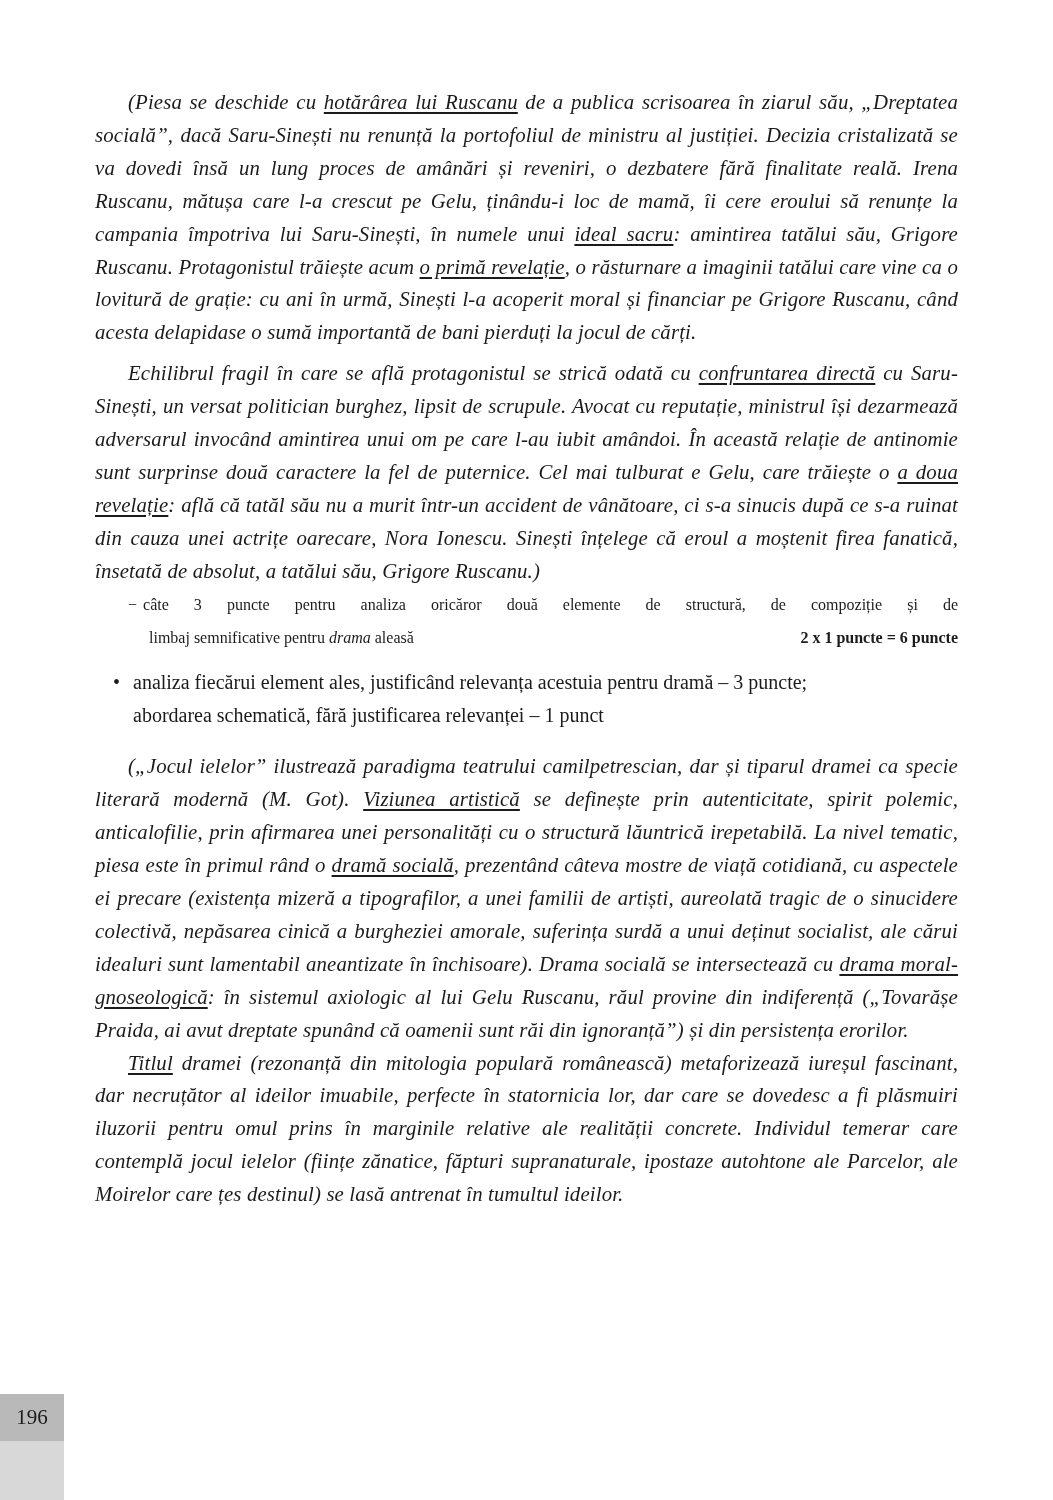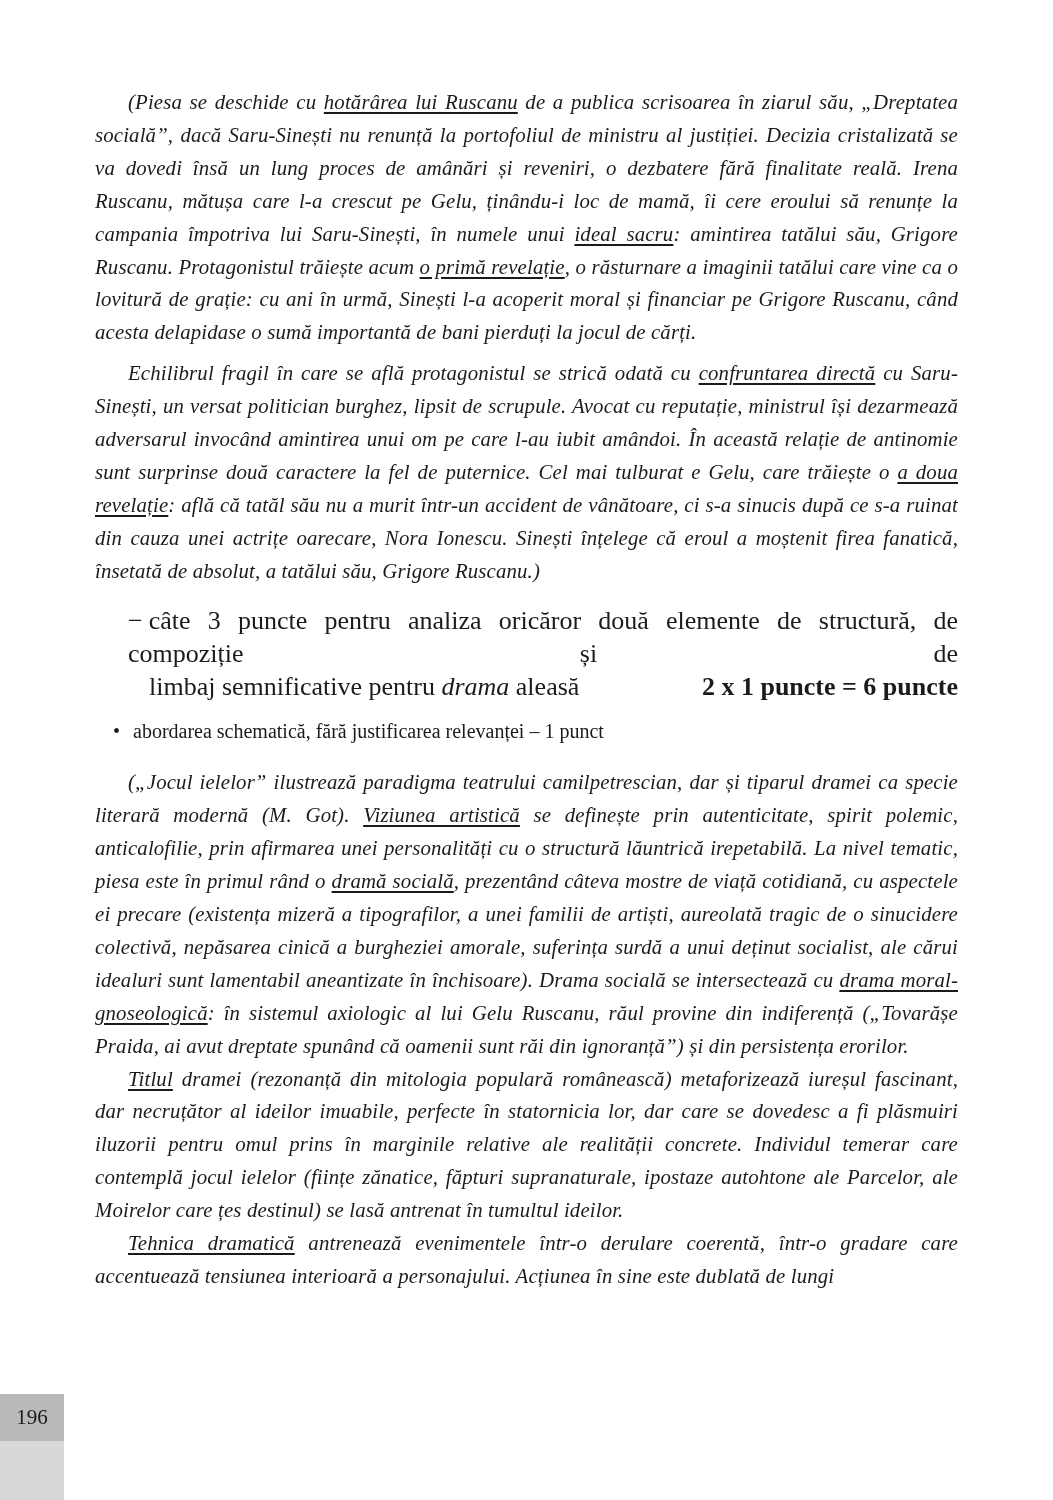--- a/index.html
+++ b/index.html
@@ -34,23 +34,23 @@
     text-indent: 33px;
   }
   .para .u { text-decoration: underline; text-underline-offset: 3px; }
   .gap-small { margin-top: 8px; }
 
   .u { text-decoration: underline; text-underline-offset: 3px; }
   .i { font-style: italic; }
 
   
   .scoring-dash {
-    margin-top: 16px;
+    margin-top: 0;
     font-style: normal;
-    font-size: 26px;
+    font-size: 16px;
     line-height: 33.2px;
   }
   .scoring-dash .l1 {
     padding-left: 33px;
     text-align: justify;
     text-align-last: justify;
   }
   .scoring-dash .marker { margin-right: 6px; }
   .scoring-dash .l2 {
     padding-left: 54px;
@@ -119,27 +119,27 @@
     <div class="scoring-dash">
       <div class="l1"><span class="marker">−</span><span><span>câte 3 puncte pentru analiza oricăror două elemente de structură, de compoziție și de</span></span></div>
       <div class="l2">
         <span><span>limbaj semnificative pentru </span><span class="i">drama</span><span> aleasă</span></span>
         <span class="score">2 x 1 puncte = 6 puncte</span>
       </div>
     </div>
 
     <div class="scoring-bullet">
       <span class="marker">•</span>
+      <div>analiza fiecărui element ales, justificând relevanța acestuia pentru dramă – 3 puncte;</div>
       <div>abordarea schematică, fără justificarea relevanței – 1 punct</div>
     </div>
 
     <div class="para-group">
       <p class="para"><span>(„Jocul ielelor” ilustrează paradigma teatrului camilpetrescian, dar și tiparul dramei ca specie literară modernă (M. Got). </span><span class="u">Viziunea artistică</span><span> se definește prin autenticitate, spirit polemic, anticalofilie, prin afirmarea unei personalități cu o structură lăuntrică irepetabilă. La nivel tematic, piesa este în primul rând o </span><span class="u">dramă socială</span><span>, prezentând câteva mostre de viață cotidiană, cu aspectele ei precare (existența mizeră a tipografilor, a unei familii de artiști, aureolată tragic de o sinucidere colectivă, nepăsarea cinică a burgheziei amorale, suferința surdă a unui deținut socialist, ale cărui idealuri sunt lamentabil aneantizate în închisoare). Drama socială se intersectează cu </span><span class="u">drama moral-gnoseologică</span><span>: în sistemul axiologic al lui Gelu Ruscanu, răul provine din indiferență („Tovarășe Praida, ai avut dreptate spunând că oamenii sunt răi din ignoranță”) și din persistența erorilor.</span></p>
       <p class="para"><span class="u">Titlul</span><span> dramei (rezonanță din mitologia populară românească) metaforizează iureșul fascinant, dar necruțător al ideilor imuabile, perfecte în statornicia lor, dar care se dovedesc a fi plăsmuiri iluzorii pentru omul prins în marginile relative ale realității concrete. Individul temerar care contemplă jocul ielelor (ființe zănatice, făpturi supranaturale, ipostaze autohtone ale Parcelor, ale Moirelor care țes destinul) se lasă antrenat în tumultul ideilor.</span></p>
-      <p class="para"><span class="u">Tehnica dramatică</span><span> antrenează evenimentele într-o derulare coerentă, într-o gradare care accentuează tensiunea interioară a personajului. Acțiunea în sine este dublată de lungi</span></p>
     </div>
 
   </main>
 
   <footer class="footer-page">
     <div class="pagenum-box">
       <span>196</span>
     </div>
     <div class="footer-tail"></div>
   </footer>

